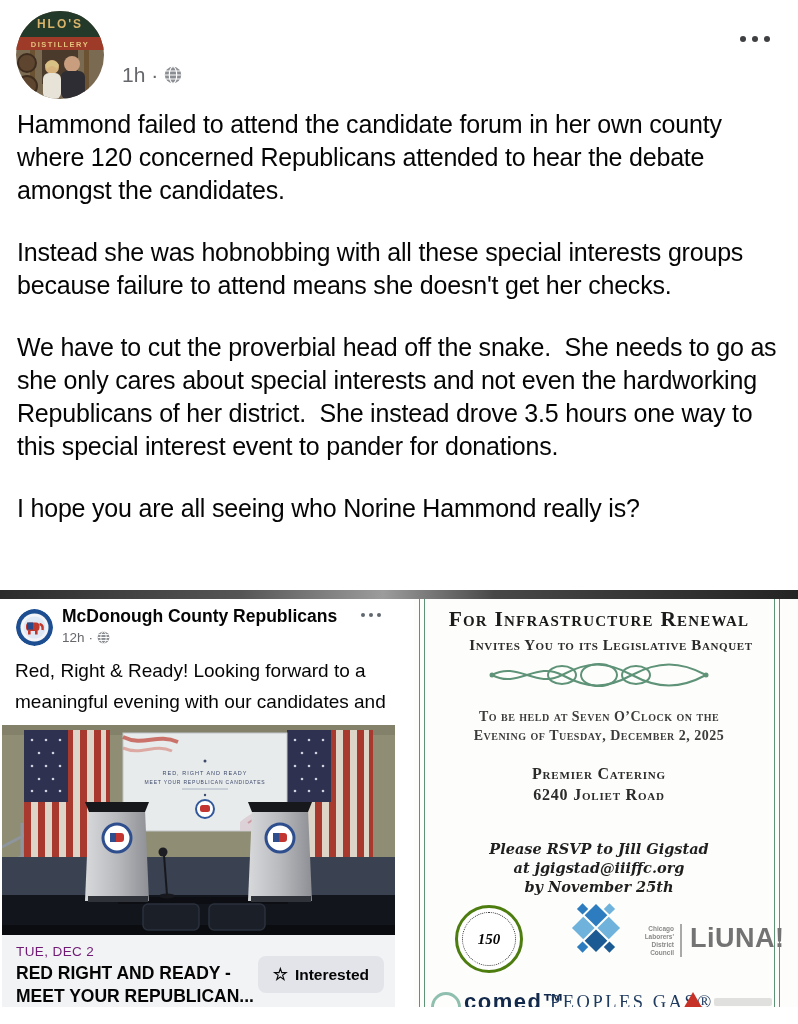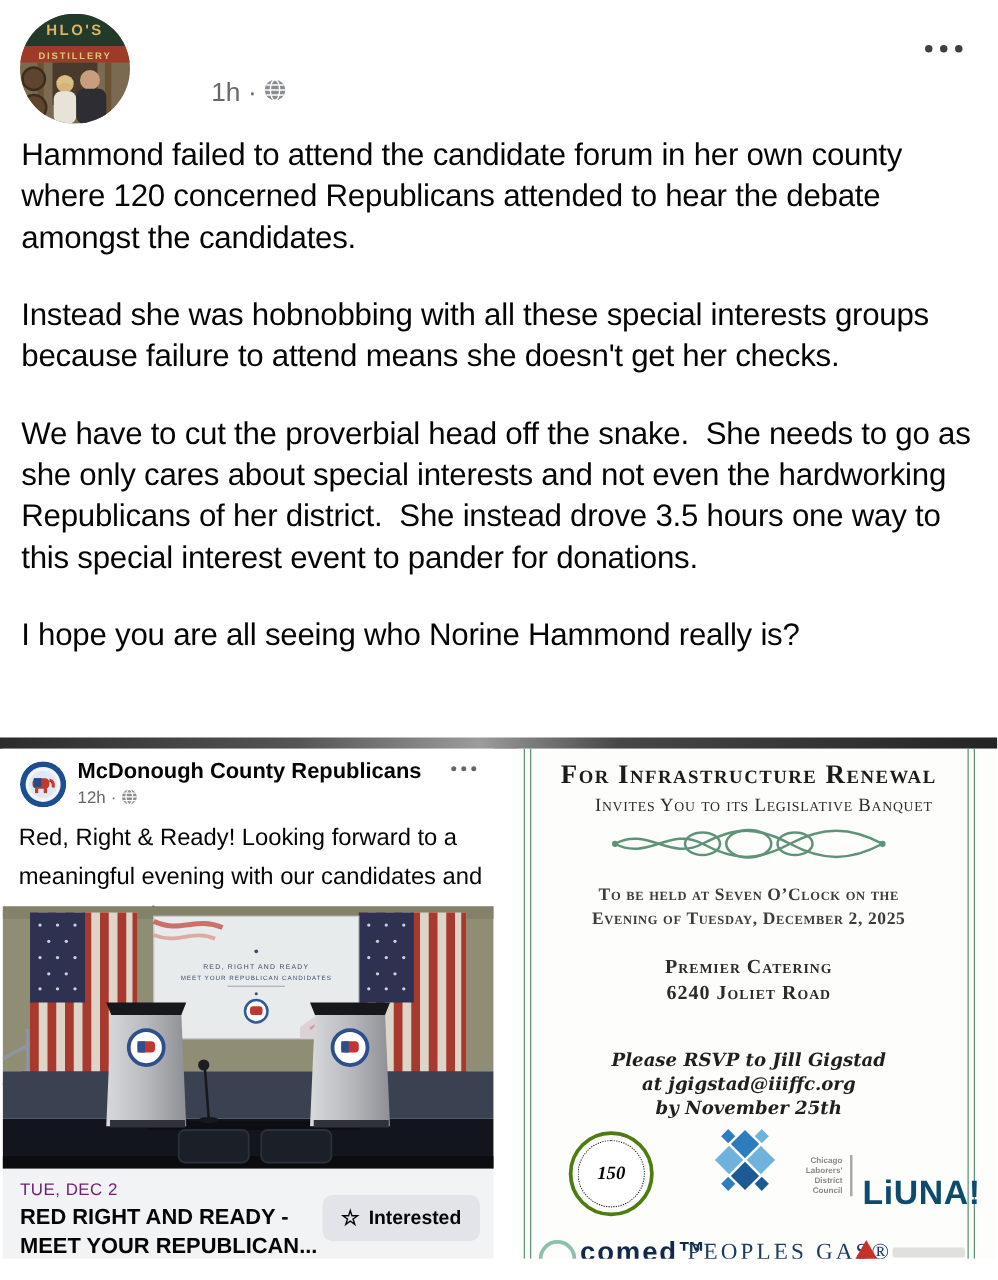--- a/index.html
+++ b/index.html
@@ -4,22 +4,22 @@
 <style>
   html,body{margin:0;padding:0;background:#fff;}
   .page{position:relative;width:798px;height:1024px;background:#fff;overflow:hidden;
         font-family:"Liberation Sans",sans-serif;color:#050505;}
   
   .avatar{position:absolute;left:16px;top:11px;width:88px;height:88px;border-radius:50%;
           overflow:hidden;cursor:pointer;}
   .author-row{position:absolute;left:122px;top:24px;display:flex;align-items:center;gap:8px;}
   .author-name{font-size:26px;font-weight:700;white-space:nowrap;cursor:pointer;}
   .badge{width:23px;height:23px;display:block;}
-  .meta-row{position:absolute;left:122px;top:63px;display:flex;gap:6px;
-            font-size:21px;color:#65676b;margin-left:47px;}
+  .meta-row{position:absolute;left:122px;top:63px;display:flex;align-items:center;gap:6px;
+            font-size:21px;color:#65676b;}
   .dots{position:absolute;right:28px;top:36px;display:flex;gap:6px;cursor:pointer;}
   .dots i{width:6px;height:6px;border-radius:50%;background:#3f4042;}
   
   .post-text{position:absolute;left:17px;top:108px;width:764px;}
   .post-text p{margin:0 0 29px 0;font-size:25px;line-height:33px;letter-spacing:-0.2px;
                white-space:pre-wrap;}
   
   .attach-bar{position:absolute;left:0;top:590px;width:798px;height:9px;
     background:linear-gradient(90deg,#2c2c2c,#555 30%,#9c9c9c 48%,#474747 62%,#242424);}
   .card-left{position:absolute;left:2px;top:599px;width:393px;height:408px;background:#fff;
@@ -44,43 +44,43 @@
   .interested-btn .star{font-size:17px;line-height:1;}
   
   .flyer{position:absolute;left:414px;top:599px;width:384px;height:408px;background:#fdfdfb;
          overflow:hidden;cursor:pointer;}
   .fl-rule{position:absolute;top:0;bottom:0;width:4px;border-left:1.5px solid #5f9378;
            border-right:1.5px solid #5f9378;}
   .fl-rule.left{left:5px;} .fl-rule.right{right:18px;}
   .fl-line{position:absolute;left:10px;right:24px;text-align:center;
            font-family:"Liberation Serif",serif;font-variant:small-caps;color:#2b2b2b;}
   .fl-title{top:8px;font-size:21.5px;font-weight:700;letter-spacing:1.2px;color:#1b1b1b;}
-  .fl-sub{top:38px;font-size:15px;font-weight:400;letter-spacing:.6px;padding-left:24px;}
+  .fl-sub{top:38px;font-size:15px;font-weight:700;letter-spacing:.6px;padding-left:24px;}
   .fl-knot{position:absolute;left:10px;right:24px;top:58px;text-align:center;}
   .fl-when1{top:110px;font-size:14px;font-weight:700;color:#3c3c3c;letter-spacing:.5px;}
   .fl-when2{top:129px;font-size:14px;font-weight:700;color:#3c3c3c;letter-spacing:.5px;}
   .fl-ven1{top:166px;font-size:16px;font-weight:700;letter-spacing:.8px;}
   .fl-ven2{top:187px;font-size:16px;font-weight:700;letter-spacing:.8px;}
   .fl-ven3{top:208px;font-size:16px;font-weight:700;letter-spacing:.8px;}
   .fl-rsvp{font-family:"DejaVu Serif",serif;font-style:italic;font-variant:normal;
            font-weight:600;color:#1f1f1f;}
   .fl-r1{top:241px;font-size:14.5px;} .fl-r2{top:260px;font-size:14.5px;} .fl-r3{top:279px;font-size:14.5px;}
   .seal{position:absolute;left:41px;top:306px;width:62px;height:62px;border-radius:50%;
         border:3px solid #4d7c0f;background:#fff;}
   .seal-inner{position:absolute;inset:4px;border-radius:50%;border:1.6px dotted #2a2a2a;}
   .seal-num{position:absolute;inset:0;display:flex;align-items:center;justify-content:center;
         font-family:"Liberation Serif",serif;font-size:15px;font-weight:700;font-style:italic;}
   .pac-logo{position:absolute;left:152px;top:299px;width:60px;height:60px;}
   .pac-text{position:absolute;left:106px;top:362px;width:172px;text-align:center;
         font-size:9.5px;font-weight:700;color:#17365c;line-height:12px;}
   .lcdc{position:absolute;left:224px;top:326px;width:36px;text-align:right;font-size:6.5px;
         line-height:8px;color:#8a8a8a;font-weight:700;}
   .lcdc-bar{position:absolute;left:266px;top:325px;width:2px;height:33px;background:#a9a9a9;}
-  .liuna{position:absolute;left:276px;top:340px;font-size:27px;font-weight:800;
-        color:#0c4a6e;letter-spacing:.5px;}
+  .liuna{position:absolute;left:276px;top:324px;font-size:27px;font-weight:800;
+        color:#737373;letter-spacing:.5px;}
   .comed-circle{position:absolute;left:17px;top:393px;width:24px;height:24px;border-radius:50%;
         border:3.5px solid #8fbfae;}
   .comed-text{position:absolute;left:50px;top:390px;font-size:22px;font-weight:700;
         color:#13294b;letter-spacing:1.5px;}
   .pg-text{position:absolute;left:136px;top:393px;font-family:"Liberation Serif",serif;
         font-size:18.5px;color:#1e3a5f;letter-spacing:2.5px;}
   .red-tri{position:absolute;left:268px;top:393px;width:0;height:0;
         border-left:11px solid transparent;border-right:11px solid transparent;
         border-bottom:19px solid #c63128;}
   .ghost{position:absolute;left:300px;top:399px;width:58px;height:8px;background:#c9c9c9;

